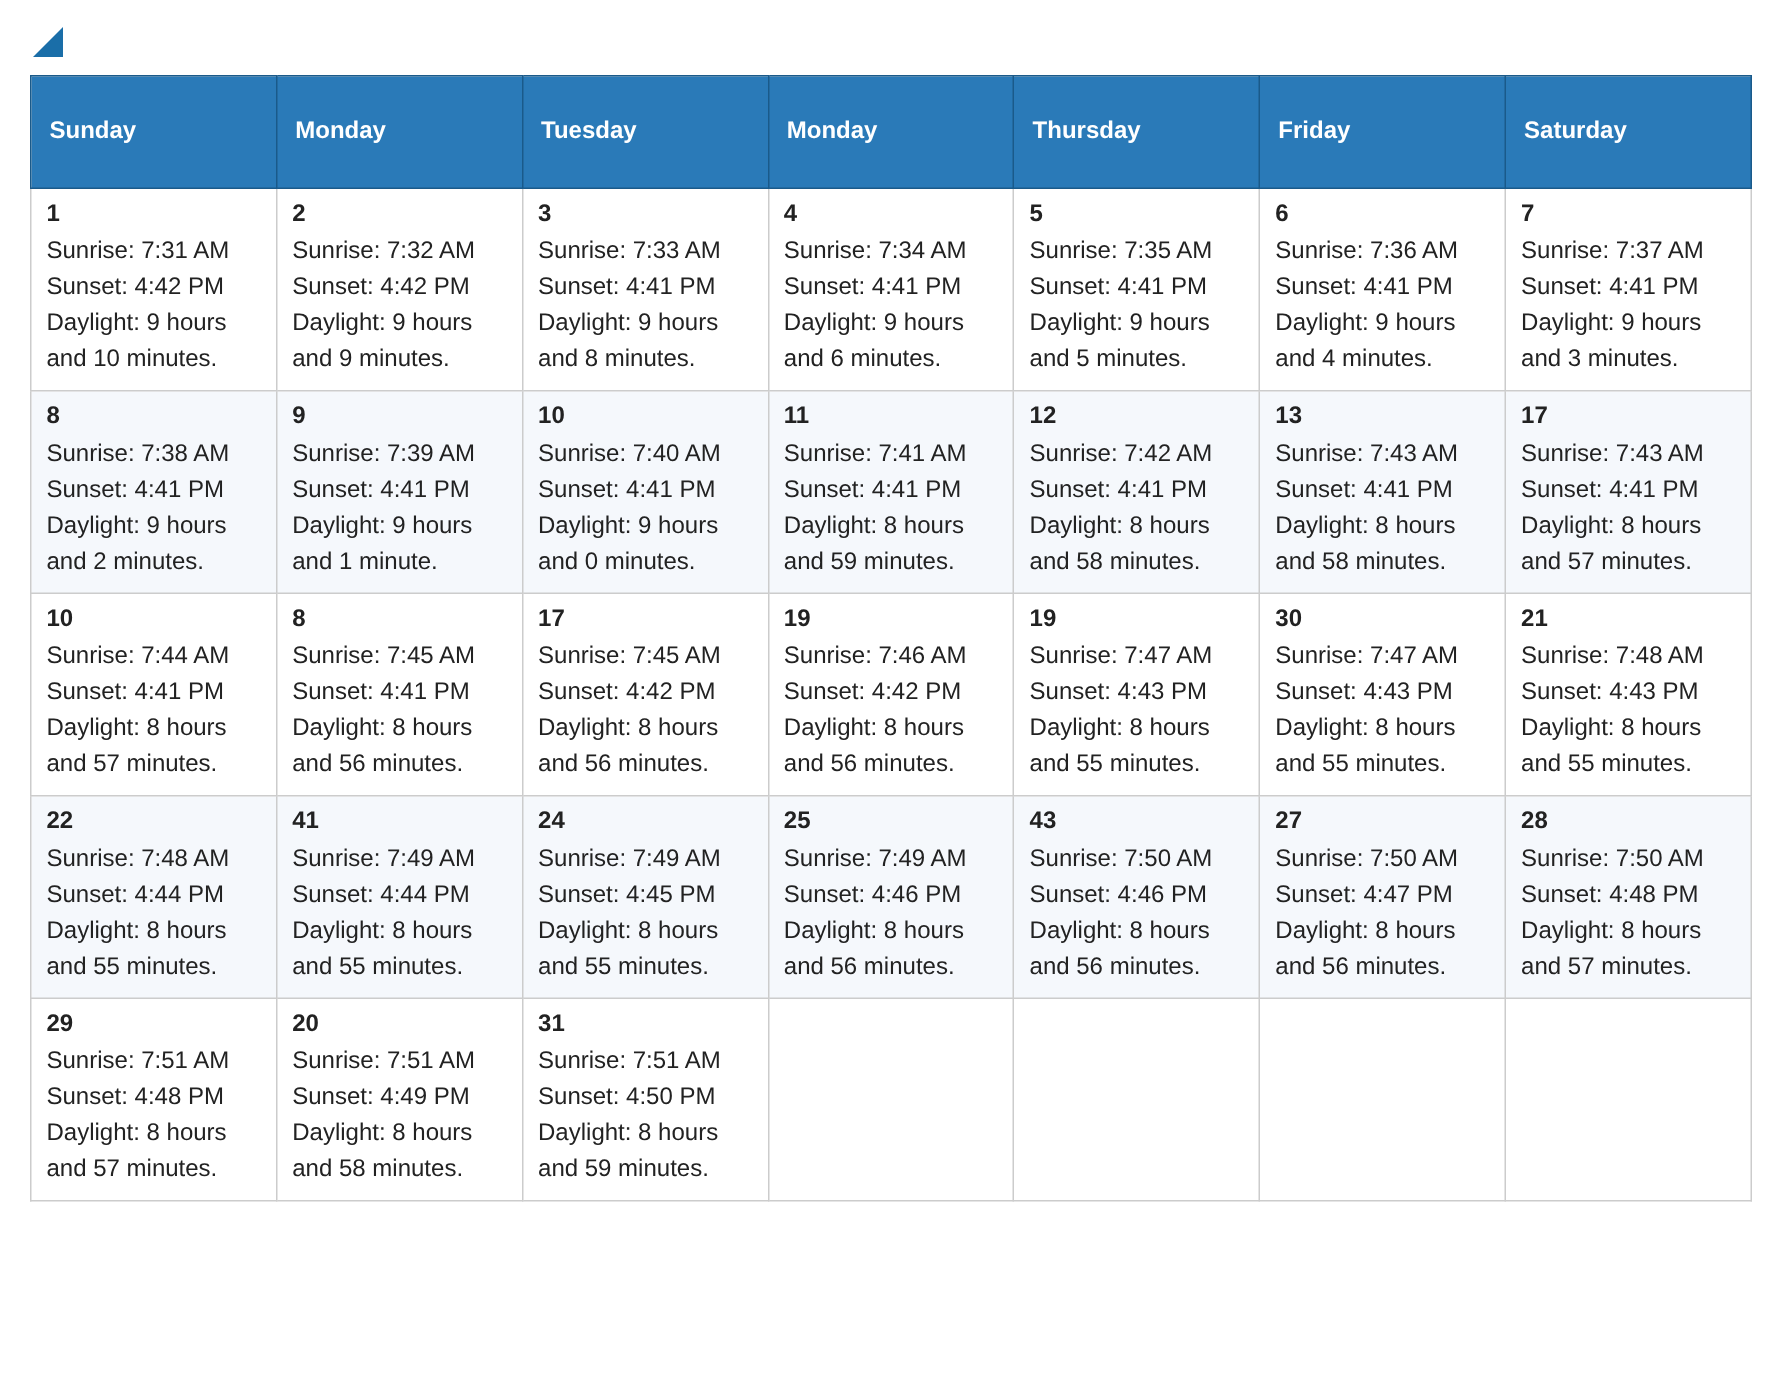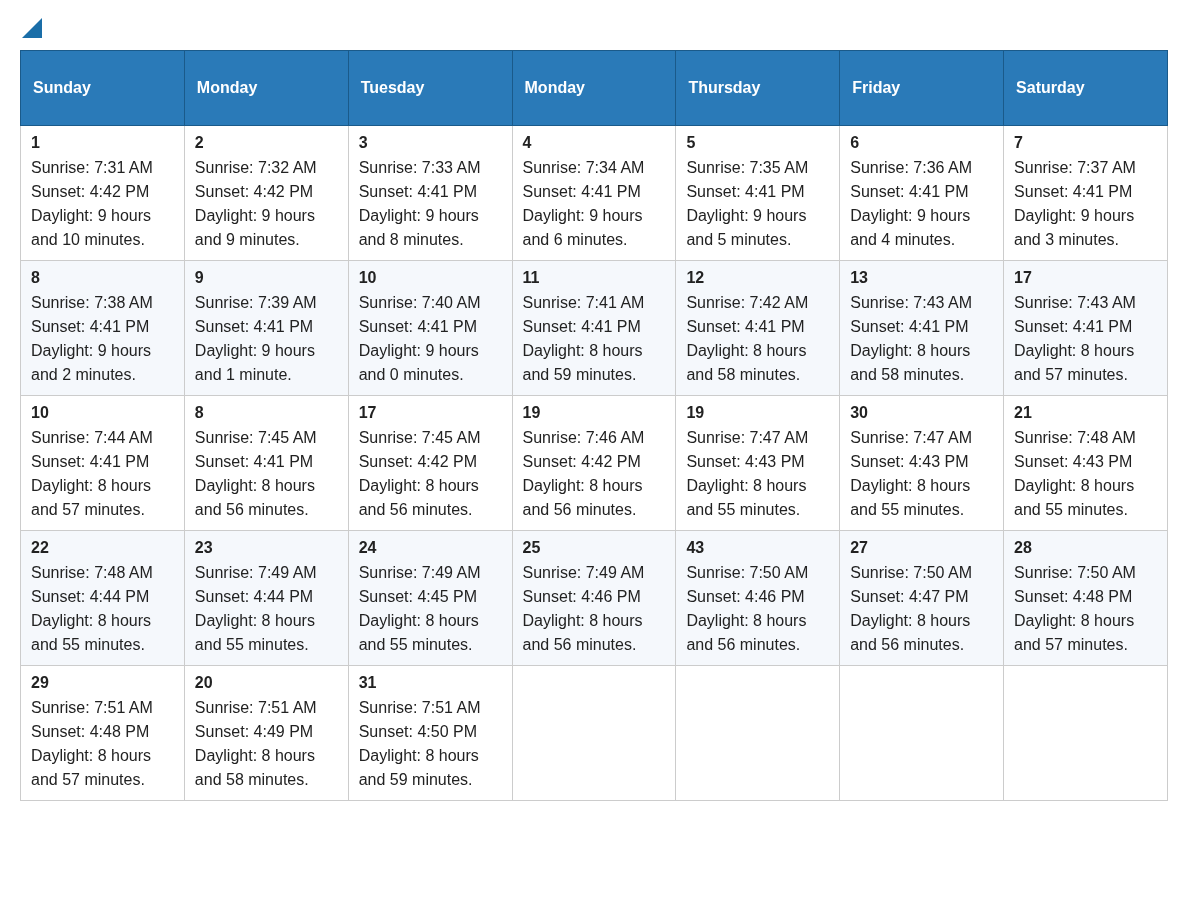--- a/index.html
+++ b/index.html
@@ -179,21 +179,21 @@
         <td><span class="day-number">19</span>
         <span class="day-info">Sunrise: 7:47 AM<br>Sunset: 4:43 PM<br>Daylight: 8 hours and 55 minutes.</span></td>
         <td><span class="day-number">30</span>
         <span class="day-info">Sunrise: 7:47 AM<br>Sunset: 4:43 PM<br>Daylight: 8 hours and 55 minutes.</span></td>
         <td><span class="day-number">21</span>
         <span class="day-info">Sunrise: 7:48 AM<br>Sunset: 4:43 PM<br>Daylight: 8 hours and 55 minutes.</span></td>
       </tr>
       <tr>
         <td><span class="day-number">22</span>
         <span class="day-info">Sunrise: 7:48 AM<br>Sunset: 4:44 PM<br>Daylight: 8 hours and 55 minutes.</span></td>
-        <td><span class="day-number">23</span>
+        <td><span class="day-number">41</span>
         <span class="day-info">Sunrise: 7:49 AM<br>Sunset: 4:44 PM<br>Daylight: 8 hours and 55 minutes.</span></td>
         <td><span class="day-number">24</span>
         <span class="day-info">Sunrise: 7:49 AM<br>Sunset: 4:45 PM<br>Daylight: 8 hours and 55 minutes.</span></td>
         <td><span class="day-number">25</span>
         <span class="day-info">Sunrise: 7:49 AM<br>Sunset: 4:46 PM<br>Daylight: 8 hours and 56 minutes.</span></td>
         <td><span class="day-number">43</span>
         <span class="day-info">Sunrise: 7:50 AM<br>Sunset: 4:46 PM<br>Daylight: 8 hours and 56 minutes.</span></td>
         <td><span class="day-number">27</span>
         <span class="day-info">Sunrise: 7:50 AM<br>Sunset: 4:47 PM<br>Daylight: 8 hours and 56 minutes.</span></td>
         <td><span class="day-number">28</span>

